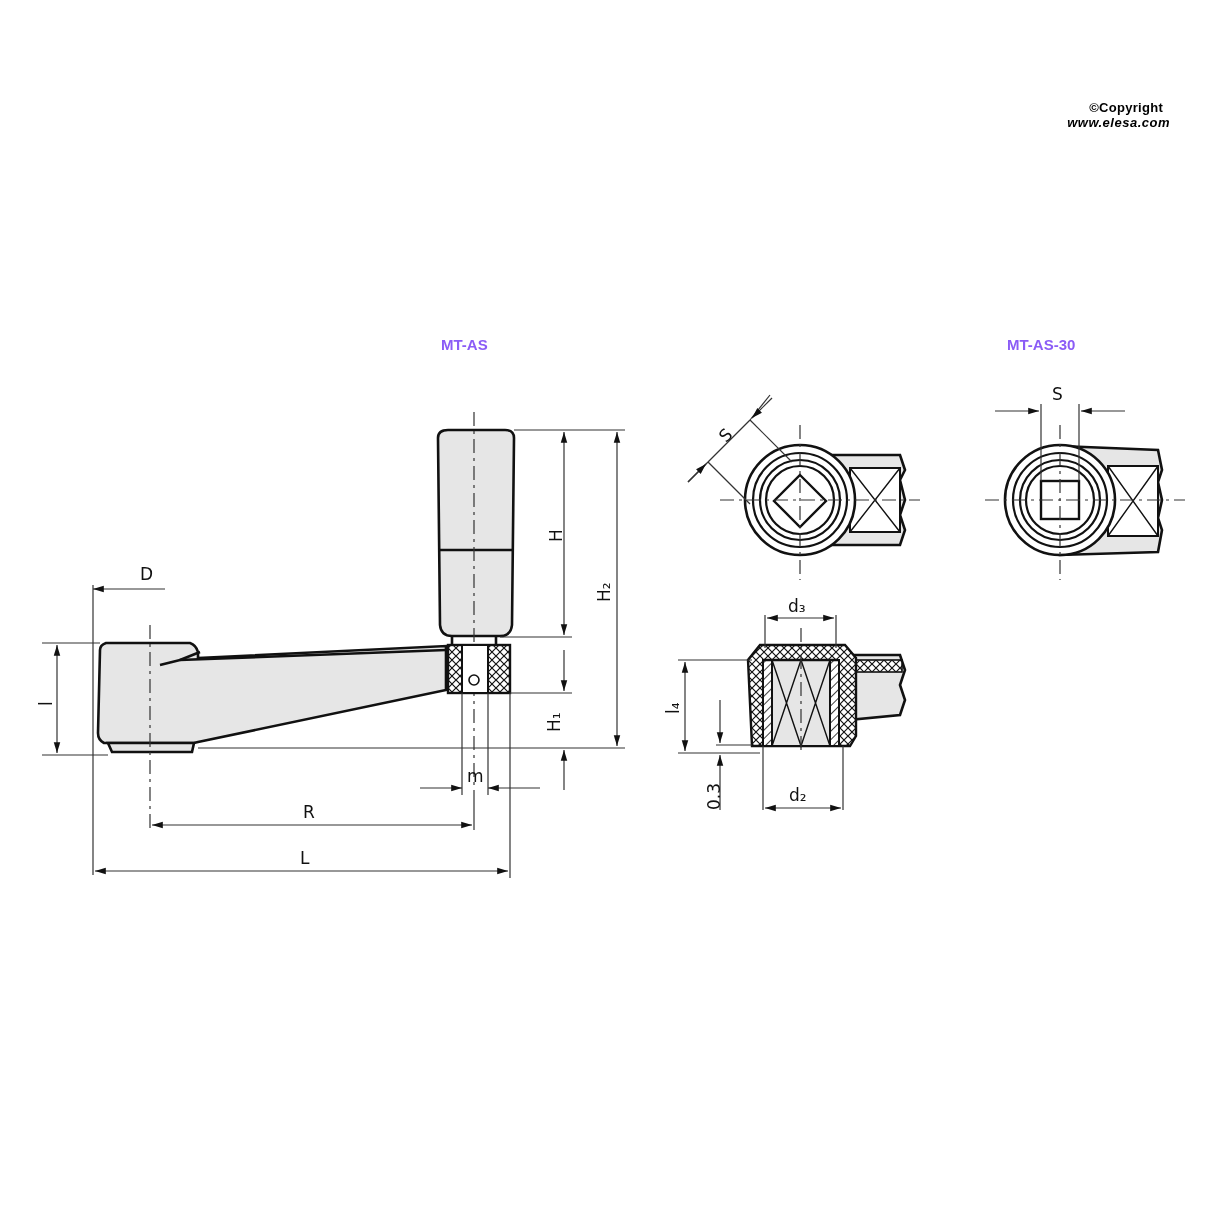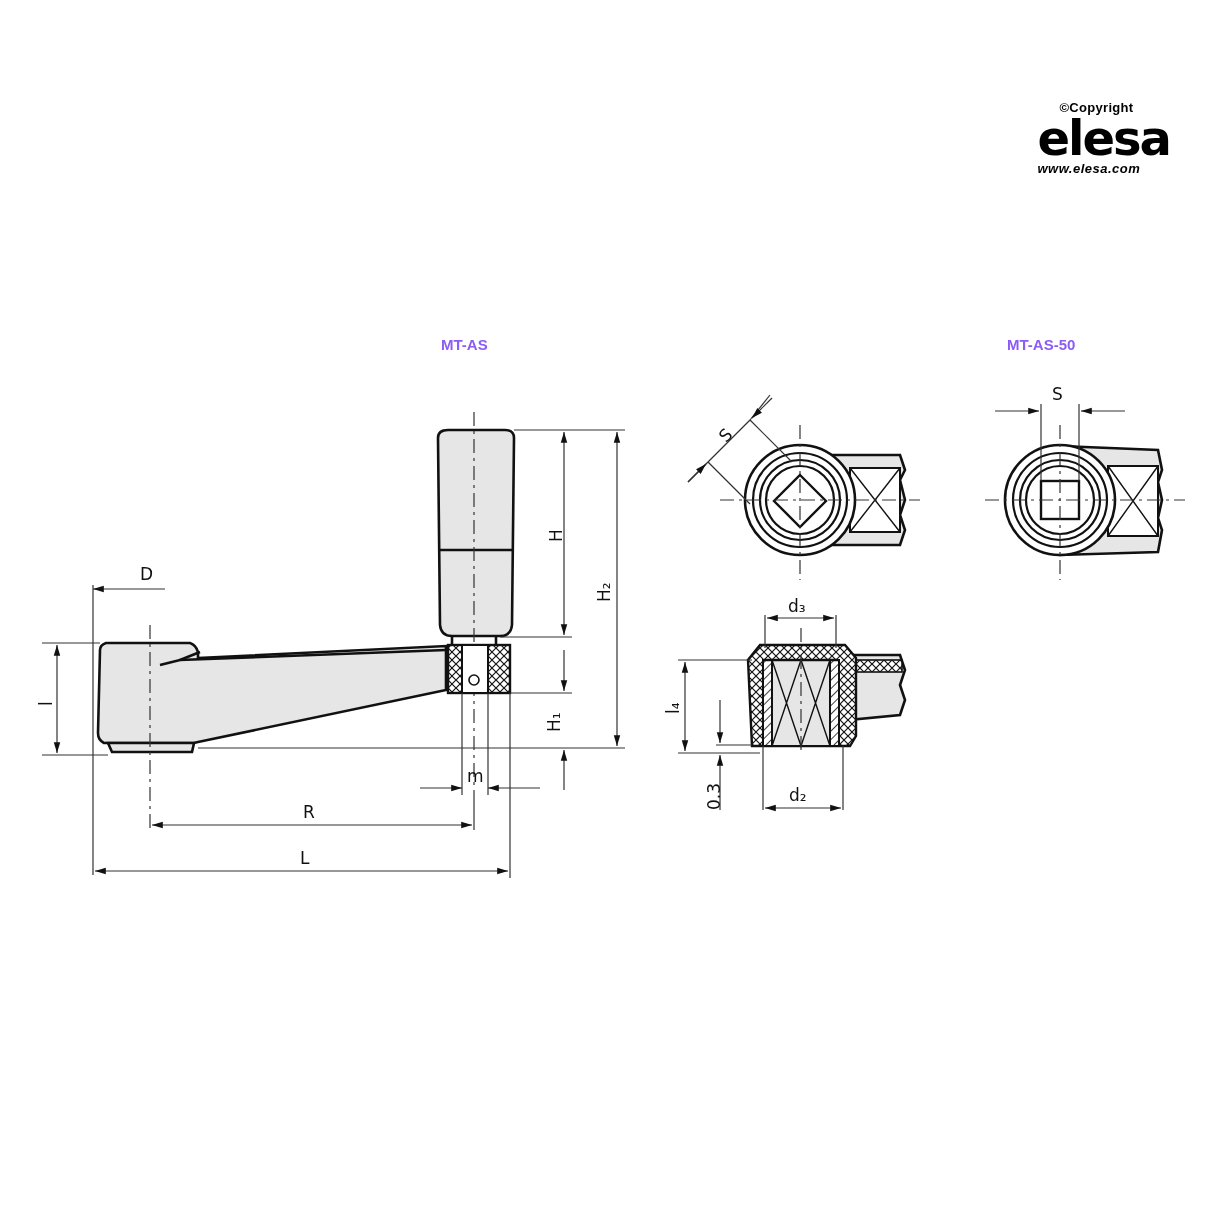--- a/index.html
+++ b/index.html
@@ -15,26 +15,25 @@
   .thick { stroke: #111; stroke-width: 2.6; fill: none; }
   .fillg { fill: #e6e6e6; stroke: #111; stroke-width: 2.6; }
   .center { stroke: #333; stroke-width: 1.2; stroke-dasharray: 14 5 3 5; fill: none; }
   .hatch { stroke: #111; stroke-width: 1.4; fill: none; }
 </style>
 </head>
 <body>
 
 <div class="watermark">
   <div class="wm-copy">©Copyright</div>
-  <div class="wm-logo">elesa</div>
   <div class="wm-url">www.elesa.com</div>
 </div>
 
 <div class="title" style="left:441px; top:336px;">MT-AS</div>
-<div class="title" style="left:1007px; top:336px;">MT-AS-50</div>
+<div class="title" style="left:1007px; top:336px;">MT-AS-30</div>
 
 <svg id="drawing" width="1214" height="1214" viewBox="0 0 1214 1214">
   <defs>
     <marker id="arr" viewBox="0 0 10 10" refX="10" refY="5" markerWidth="9" markerHeight="9" orient="auto-start-reverse">
       <path d="M0,2 L10,5 L0,8 z" fill="#111"></path>
     </marker>
     <pattern id="xhatch" width="8" height="8" patternUnits="userSpaceOnUse">
       <rect width="8" height="8" fill="#fff"></rect>
       <path d="M0,0 L8,8 M8,0 L0,8" stroke="#111" stroke-width="1.2"></path>
     </pattern>

